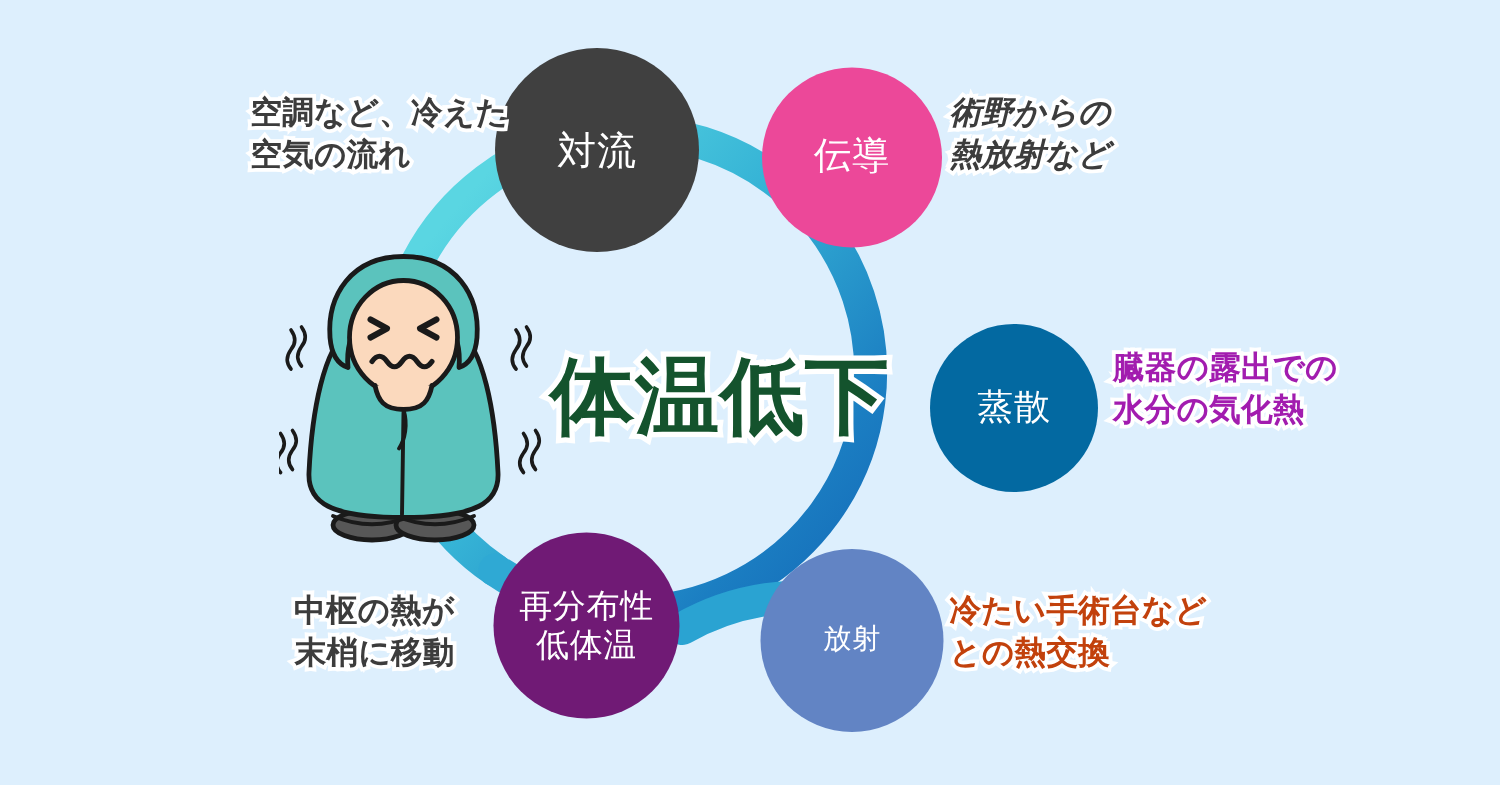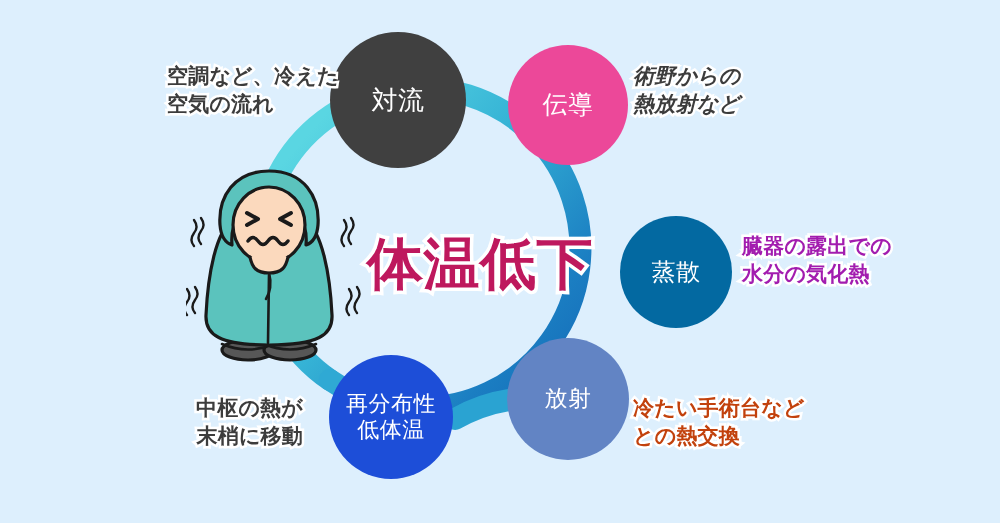--- a/index.html
+++ b/index.html
@@ -45,21 +45,21 @@
   }
   .node .node-label {
     display: block;
     white-space: pre-line;
     font-weight: 500;
   }
 
   .node-convection { left: 330px; top: 32px;  width: 136px; height: 136px; font-size: 26px; }
   .node-conduction { left: 508px; top: 45px;  width: 120px; height: 120px; font-size: 25px; }
   .node-evaporation{ left: 620px; top: 216px; width: 112px; height: 112px; font-size: 24px; }
-  .node-radiation  { left: 507px; top: 338px; width: 122px; height: 122px; font-size: 23px; }
+  .node-radiation  { left: 507px; top: 366px; width: 122px; height: 122px; font-size: 19px; }
   .node-redistribution { left: 329px; top: 355px; width: 124px; height: 124px; font-size: 22px; }
 
   
   #center-title {
     position: absolute;
     left: 330px;
     top: 227px;
     width: 300px;
     text-align: center;
     font-size: 56px;
@@ -137,26 +137,26 @@
   </div>
 
   <div class="node node-evaporation" style="background: #0369a1;">
     <span class="node-label">蒸散</span>
   </div>
 
   <div class="node node-radiation" style="background: rgb(98, 132, 196);">
     <span class="node-label">放射</span>
   </div>
 
-  <div class="node node-redistribution" style="background: #1d4ed8;">
+  <div class="node node-redistribution" style="background: #701a75;">
     <span class="node-label">再分布性
 低体温</span>
   </div>
 
-  <div id="center-title" style="color: #be185d;">体温低下</div>
+  <div id="center-title" style="color: #14532d;">体温低下</div>
 
   <div class="caption cap-convection" style="color: rgb(60, 60, 60); margin-left: 8px;">空調など、冷えた
 空気の流れ</div>
   <div class="caption cap-conduction" style="color: rgb(60, 60, 60);">術野からの
 熱放射など</div>
   <div class="caption cap-evaporation" style="color: #a21caf;">臓器の露出での
 水分の気化熱</div>
   <div class="caption cap-radiation" style="color: #c2410c;">冷たい手術台など
 との熱交換</div>
   <div class="caption cap-redistribution" style="color: rgb(60, 60, 60); text-align: right;">中枢の熱が

